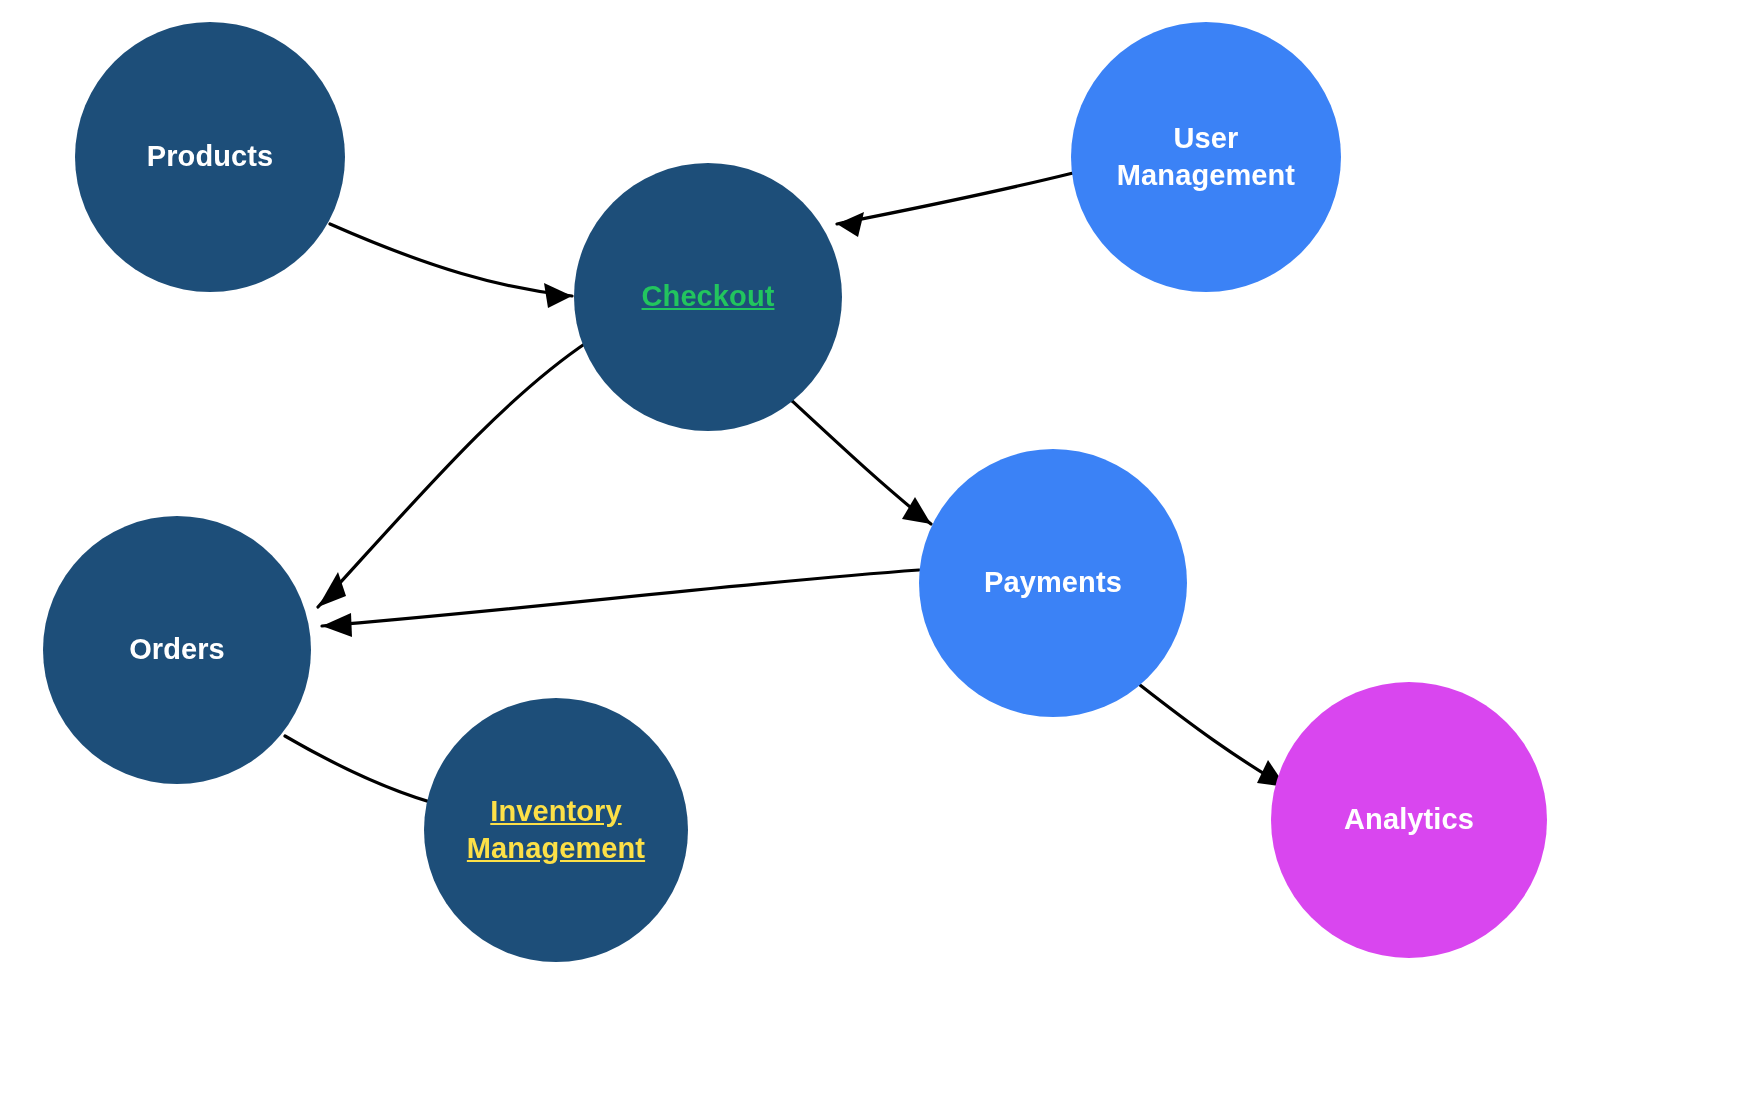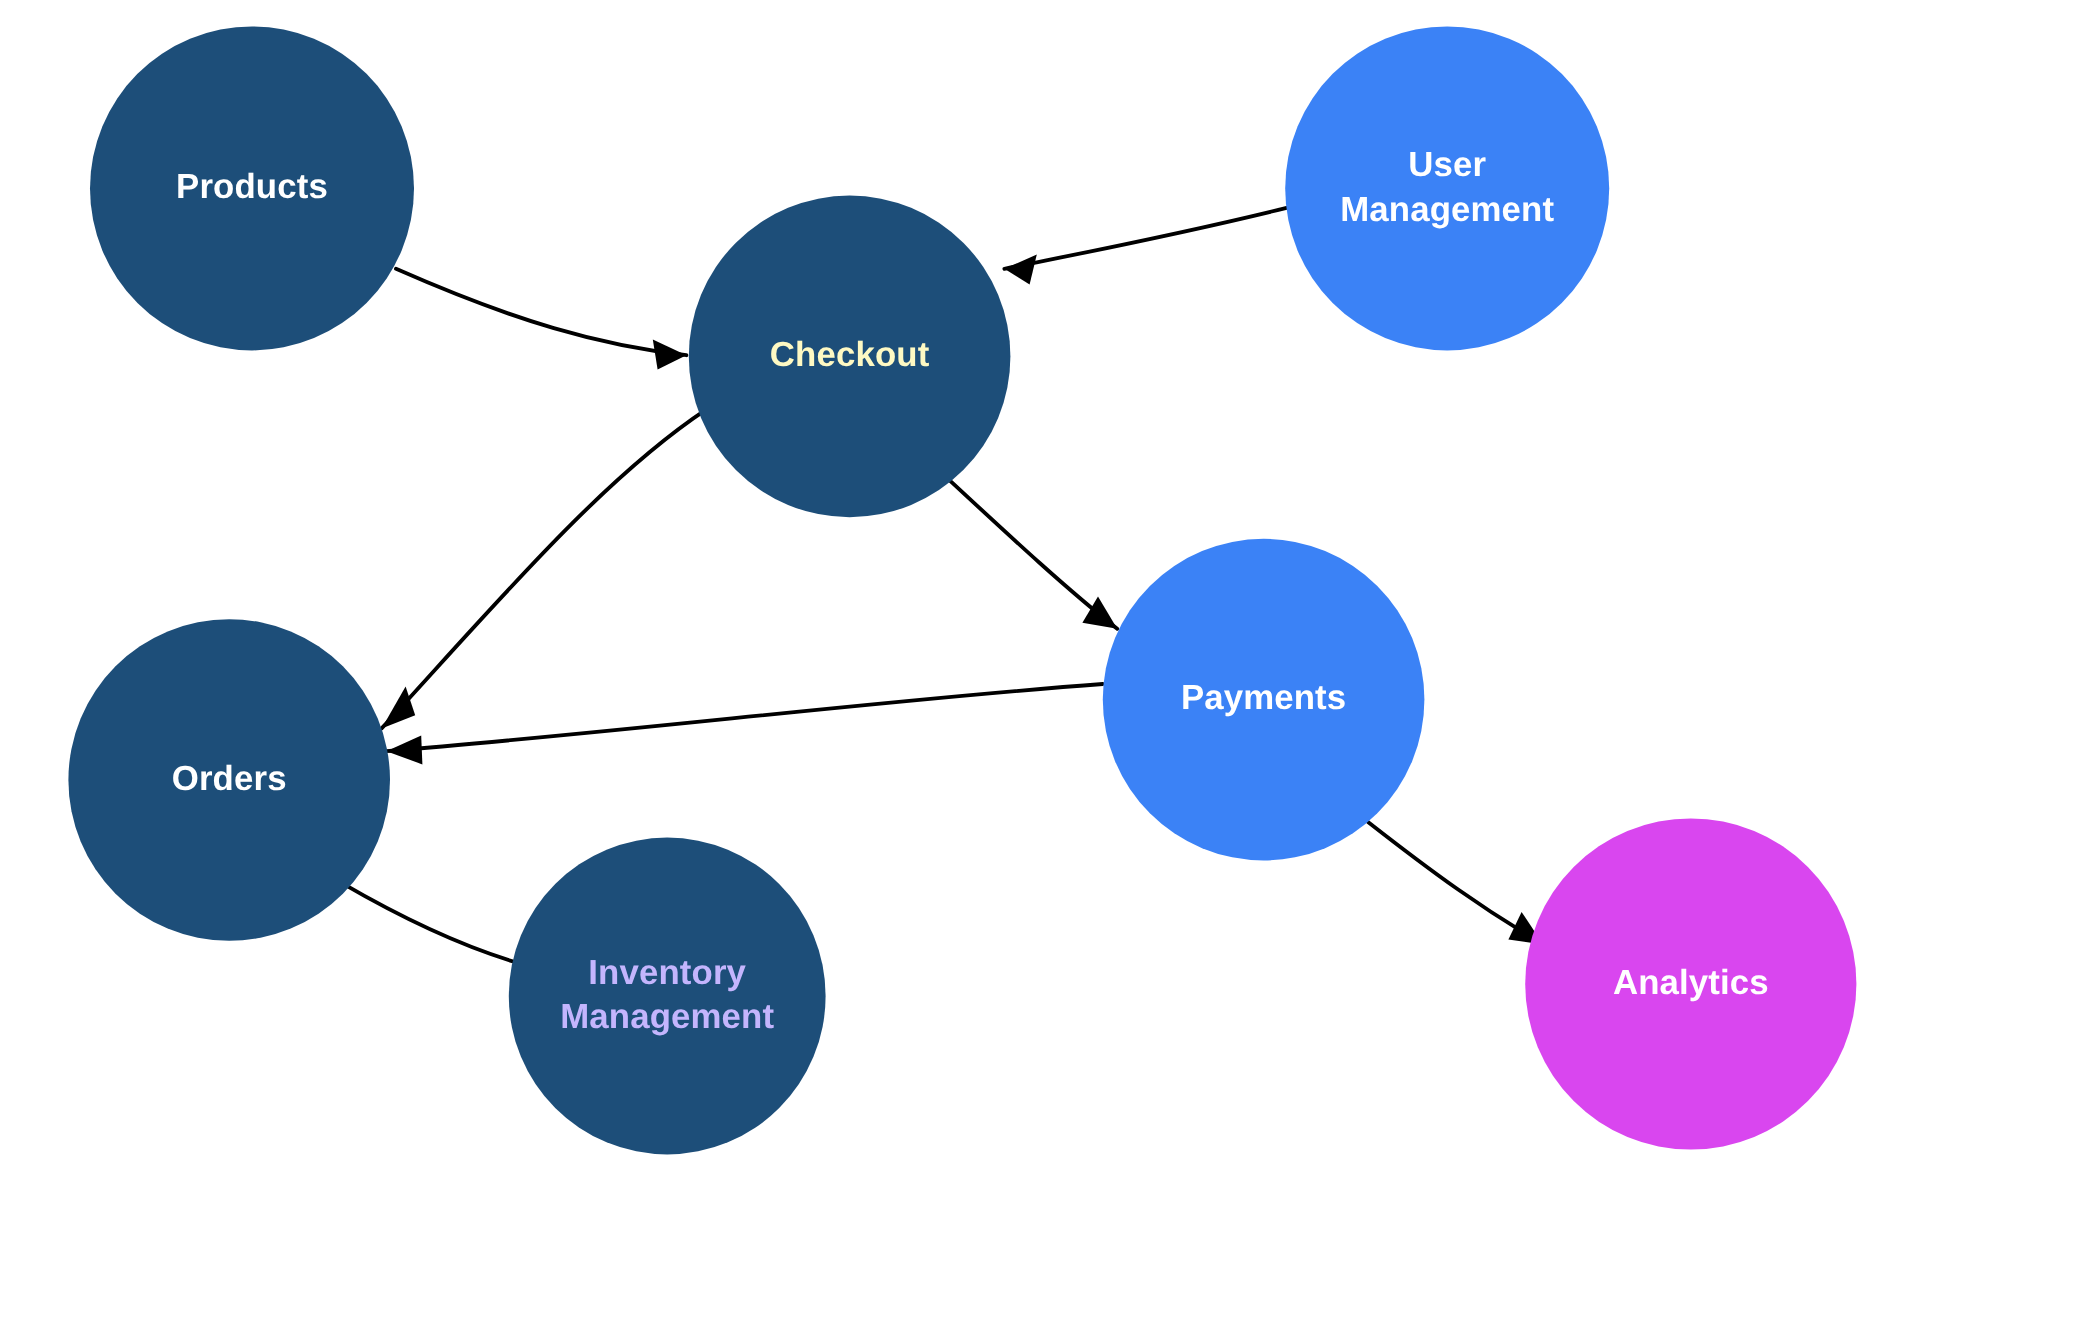--- a/index.html
+++ b/index.html
@@ -87,34 +87,34 @@
         <path class="edge-path" d="M 1140 685 C 1195 728 1235 757 1286 787" stroke="#000000" stroke-width="3.2"></path>
         <path class="edge-head" d="M 1286 787 L 1257 783 L 1268 760 Z" fill="#000000"></path>
       </g>
     </svg>
 
   <div id="node-layer">
       <div class="node" style="left: 75px; top: 22px; width: 270px; height: 270px; background: rgb(29, 78, 121);">
         <span class="node-label" style="color: rgb(255, 255, 255);">Products</span>
       </div>
       <div class="node" style="left: 574px; top: 163px; width: 268px; height: 268px; background: rgb(29, 78, 121);">
-        <span class="node-label" style="color: #fef9c3;">Checkout</span>
+        <span class="node-label" style="color: #22c55e; text-decoration: underline;">Checkout</span>
       </div>
       <div class="node" style="left: 1071px; top: 22px; width: 270px; height: 270px; background: #3b82f6;">
         <span class="node-label" style="color: rgb(255, 255, 255);">User
 Management</span>
       </div>
-      <div class="node" style="left: 57px; top: 516px; width: 268px; height: 268px; background: rgb(29, 78, 121);">
+      <div class="node" style="left: 43px; top: 516px; width: 268px; height: 268px; background: rgb(29, 78, 121);">
         <span class="node-label" style="color: rgb(255, 255, 255);">Orders</span>
       </div>
       <div class="node" style="left: 919px; top: 449px; width: 268px; height: 268px; background: #3b82f6;">
         <span class="node-label" style="color: rgb(255, 255, 255);">Payments</span>
       </div>
       <div class="node" style="left: 424px; top: 698px; width: 264px; height: 264px; background: rgb(29, 78, 121);">
-        <span class="node-label" style="color: #c4b5fd;">Inventory
+        <span class="node-label" style="color: #fde047; text-decoration: underline;">Inventory
 Management</span>
       </div>
       <div class="node" style="left: 1271px; top: 682px; width: 276px; height: 276px; background: #d946ef;">
         <span class="node-label" style="color: rgb(255, 255, 255);">Analytics</span>
       </div>
     </div>
 
 </div>
 
 </body></html>

